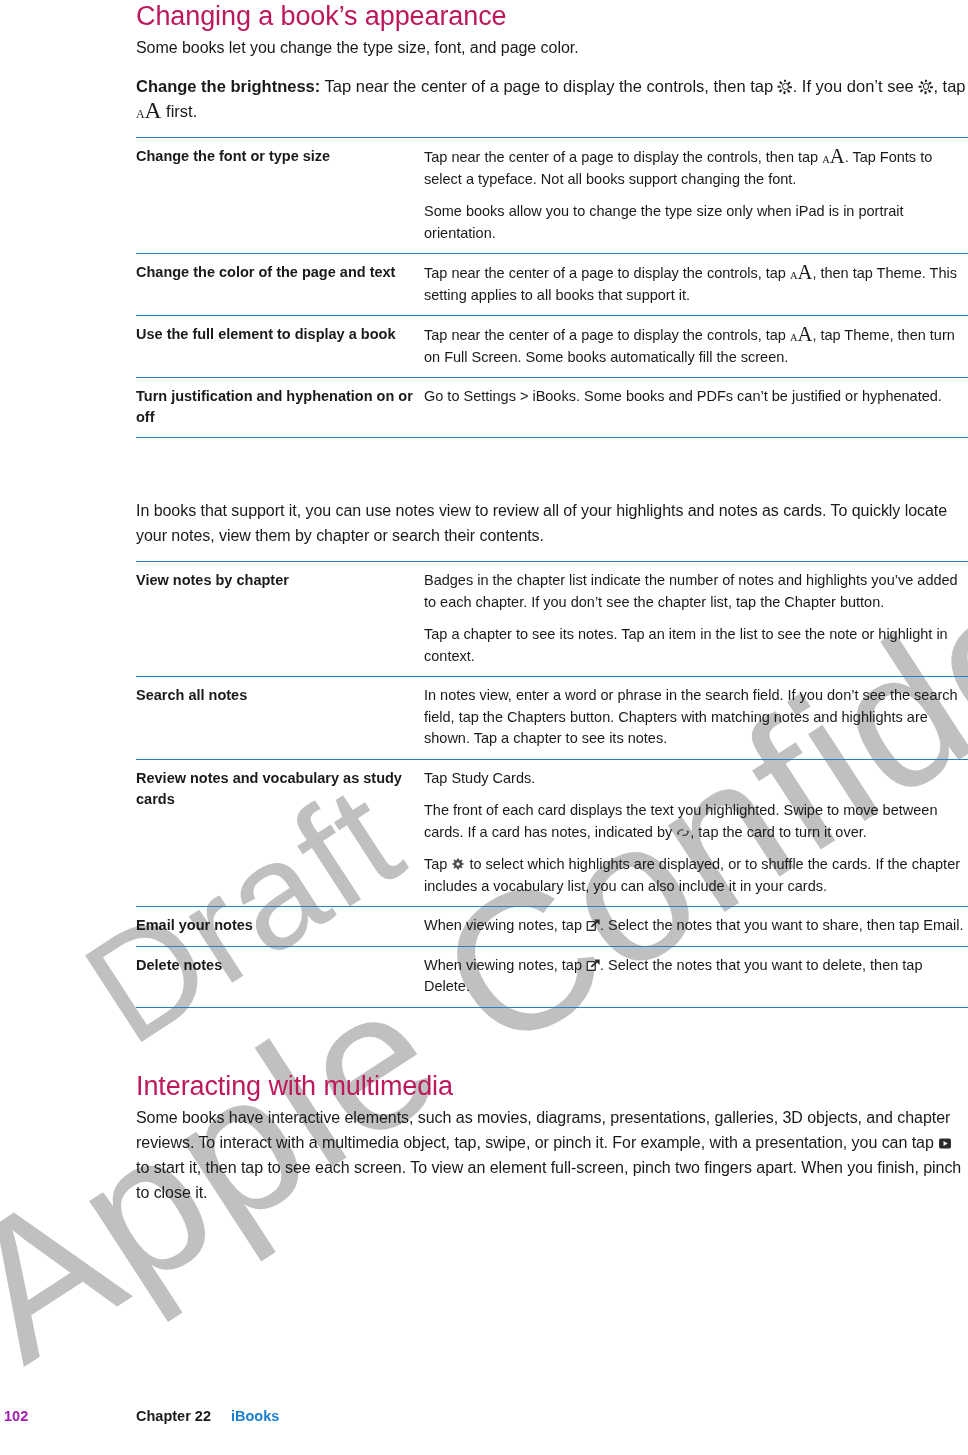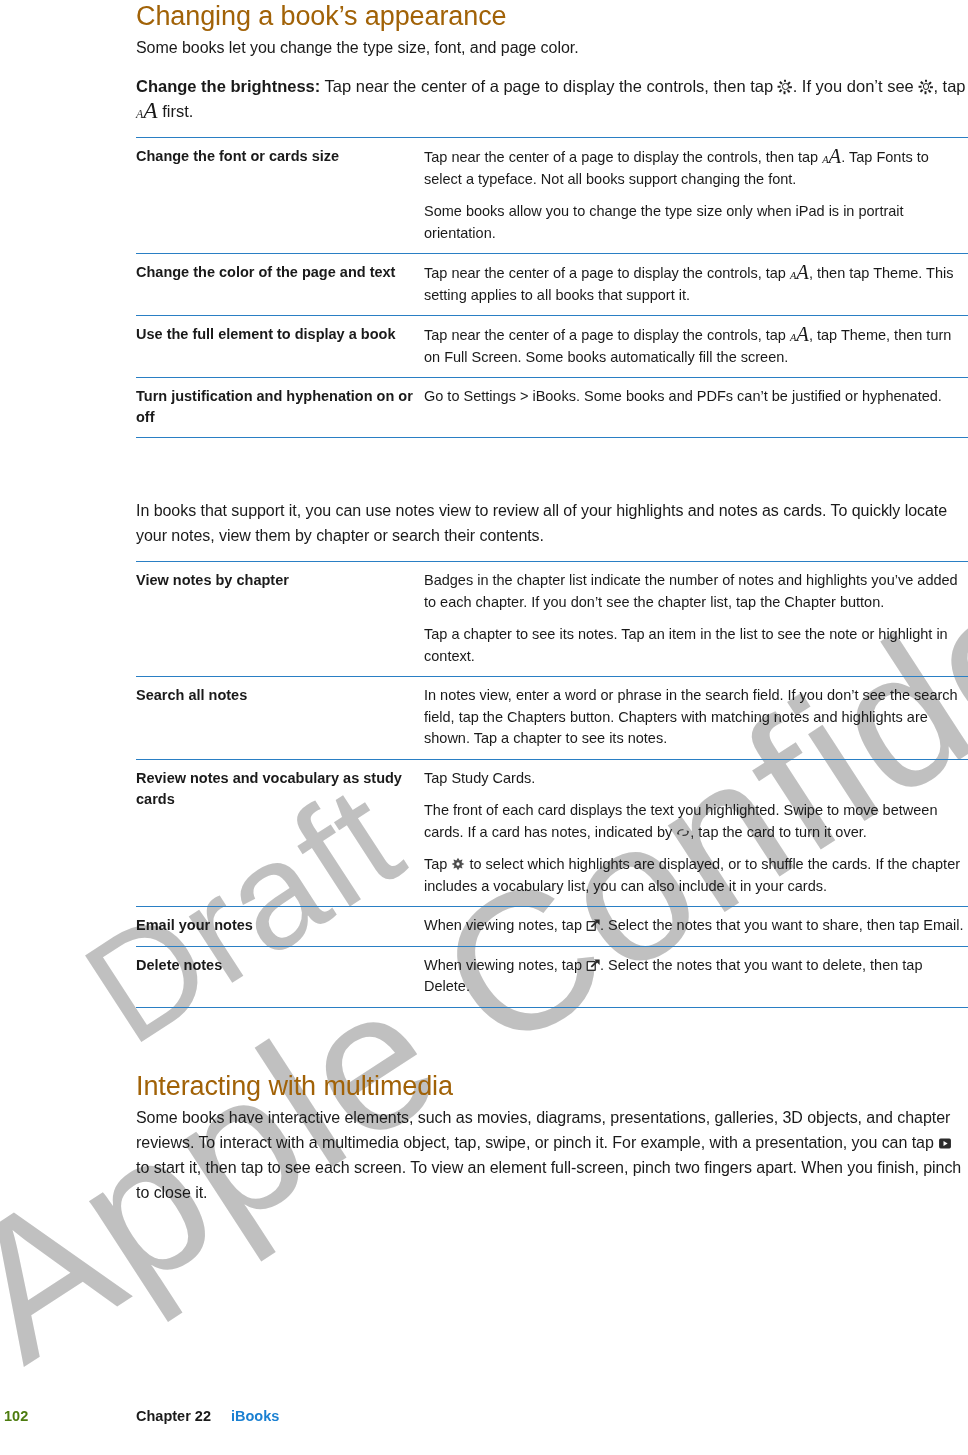--- a/index.html
+++ b/index.html
@@ -56,21 +56,21 @@
     padding: 0;
   }
   .content {
     position: absolute;
     left: 136px;
     top: 0;
     width: 832px;
   }
 
   h2.section-title {
-    color: #a16207;
+    color: #be185d;
     font-size: 27px;
     font-weight: 400;
     margin: 0;
     padding: 0;
     line-height: 32px;
     letter-spacing: -0.1px;
   }
   p.body-text {
     font-size: 16px;
     line-height: 25px;
@@ -113,21 +113,20 @@
 
   
   .icon { display: inline-block; vertical-align: -2px; }
 
   
   .icon-aa {
     font-family: "Liberation Serif", serif;
     line-height: 1;
     vertical-align: -1px;
     white-space: nowrap;
-    font-style: italic;
   }
   .icon-aa .small { font-size: 0.72em; vertical-align: 0; }
   .icon-aa .big { font-size: 1.42em; }
 
   
   .icon-sun {
     position: relative;
     width: 15px; height: 15px;
     vertical-align: -2px;
   }
@@ -186,21 +185,21 @@
     top: 1408px;
     width: 968px;
     font-size: 14.5px;
     z-index: 10;
   }
   .footer .pagenum {
     position: absolute;
     left: 4px;
     top: 0;
     font-weight: 700;
-    color: #4d7c0f;
+    color: #a21caf;
   }
   .footer .chapter {
     position: absolute;
     left: 136px;
     top: 0;
     font-weight: 700;
     color: #1a1a1a;
   }
   .footer .chapter-link {
     color: #1a80d2;
@@ -229,21 +228,21 @@
         <span class="icon icon-sun"><i></i><b></b><b></b><b></b><b></b><b></b><b></b><b></b><b></b></span><span>. If you don’t see</span>
         <span class="icon icon-sun"><i></i><b></b><b></b><b></b><b></b><b></b><b></b><b></b><b></b></span><span>, tap</span>
         <span class="icon icon-aa"><span class="small">A</span><span class="big">A</span></span>
         <span>first.</span>
       </p>
 
       <table class="task-table">
         <tbody>
 
           <tr>
-            <td class="col-label">Change the font or cards size</td>
+            <td class="col-label">Change the font or type size</td>
             <td class="col-desc">
               <p>
                 <span>Tap near the center of a page to display the controls, then tap</span>
                 <span class="icon icon-aa"><span class="small">A</span><span class="big">A</span></span><span>. Tap Fonts to select a typeface. Not all books support changing the font.</span>
               </p>
               <p>Some books allow you to change the type size only when iPad is in portrait orientation.</p>
             </td>
           </tr>
 
           <tr>

